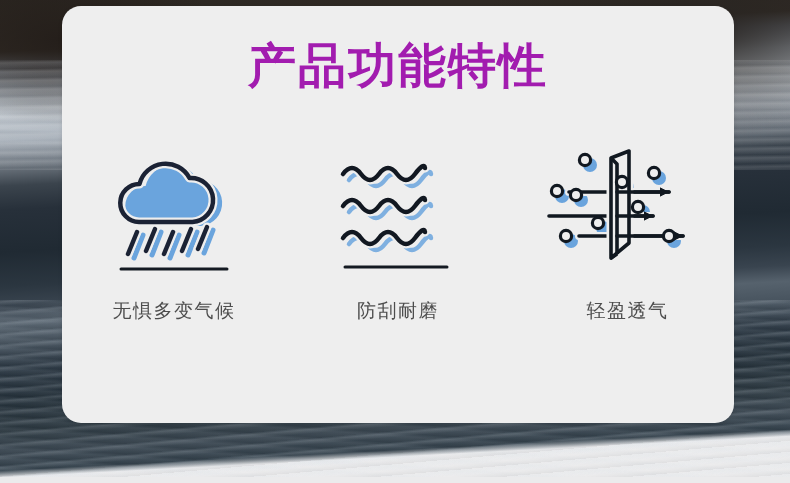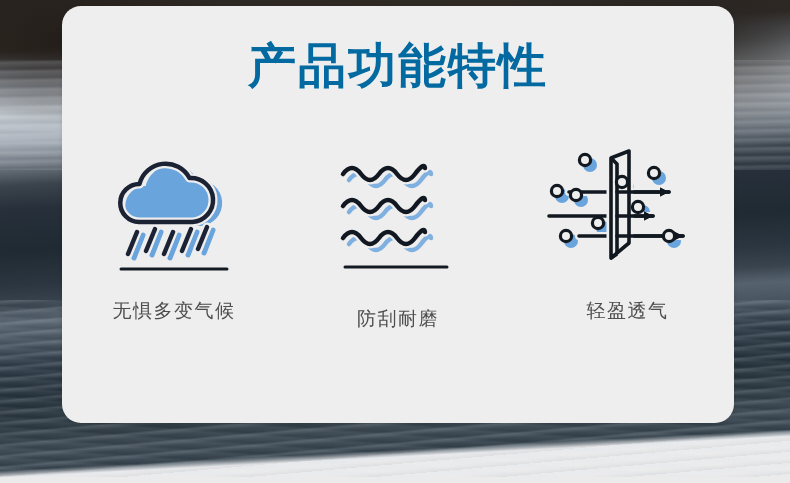--- a/index.html
+++ b/index.html
@@ -107,21 +107,21 @@
   .card-title {
     position: absolute;
     left: 0;
     top: 36px;
     width: 672px;
     text-align: center;
     font-family: "Liberation Sans", "DejaVu Sans", sans-serif;
     font-size: 48px;
     font-weight: 700;
     letter-spacing: 2px;
-    color: #0369a1;
+    color: #a21caf;
     line-height: 1;
   }
 
   
   .features {
     position: absolute;
     left: 0;
     top: 136px;
     width: 672px;
     display: flex;
@@ -143,21 +143,21 @@
 
   .feat-label {
     margin-top: 24px;
     font-size: 19px;
     color: #4d4d4d;
     letter-spacing: 1.5px;
     font-family: "Liberation Sans", "DejaVu Sans", sans-serif;
     white-space: nowrap;
   }
   .feature.f1 .feat-label { margin-top: 26px; }
-  .feature.f2 .feat-label { margin-top: 34px; }
+  .feature.f2 .feat-label { margin-top: 26px; }
   .feature.f3 .feat-label { margin-top: 26px; margin-left: 11px; }
 </style>
 </head>
 <body>
 
 <div id="stage">
 
   <div class="bg"></div>
   <div class="bg-snowstreak"></div>
   <div class="bg-foam"></div>

